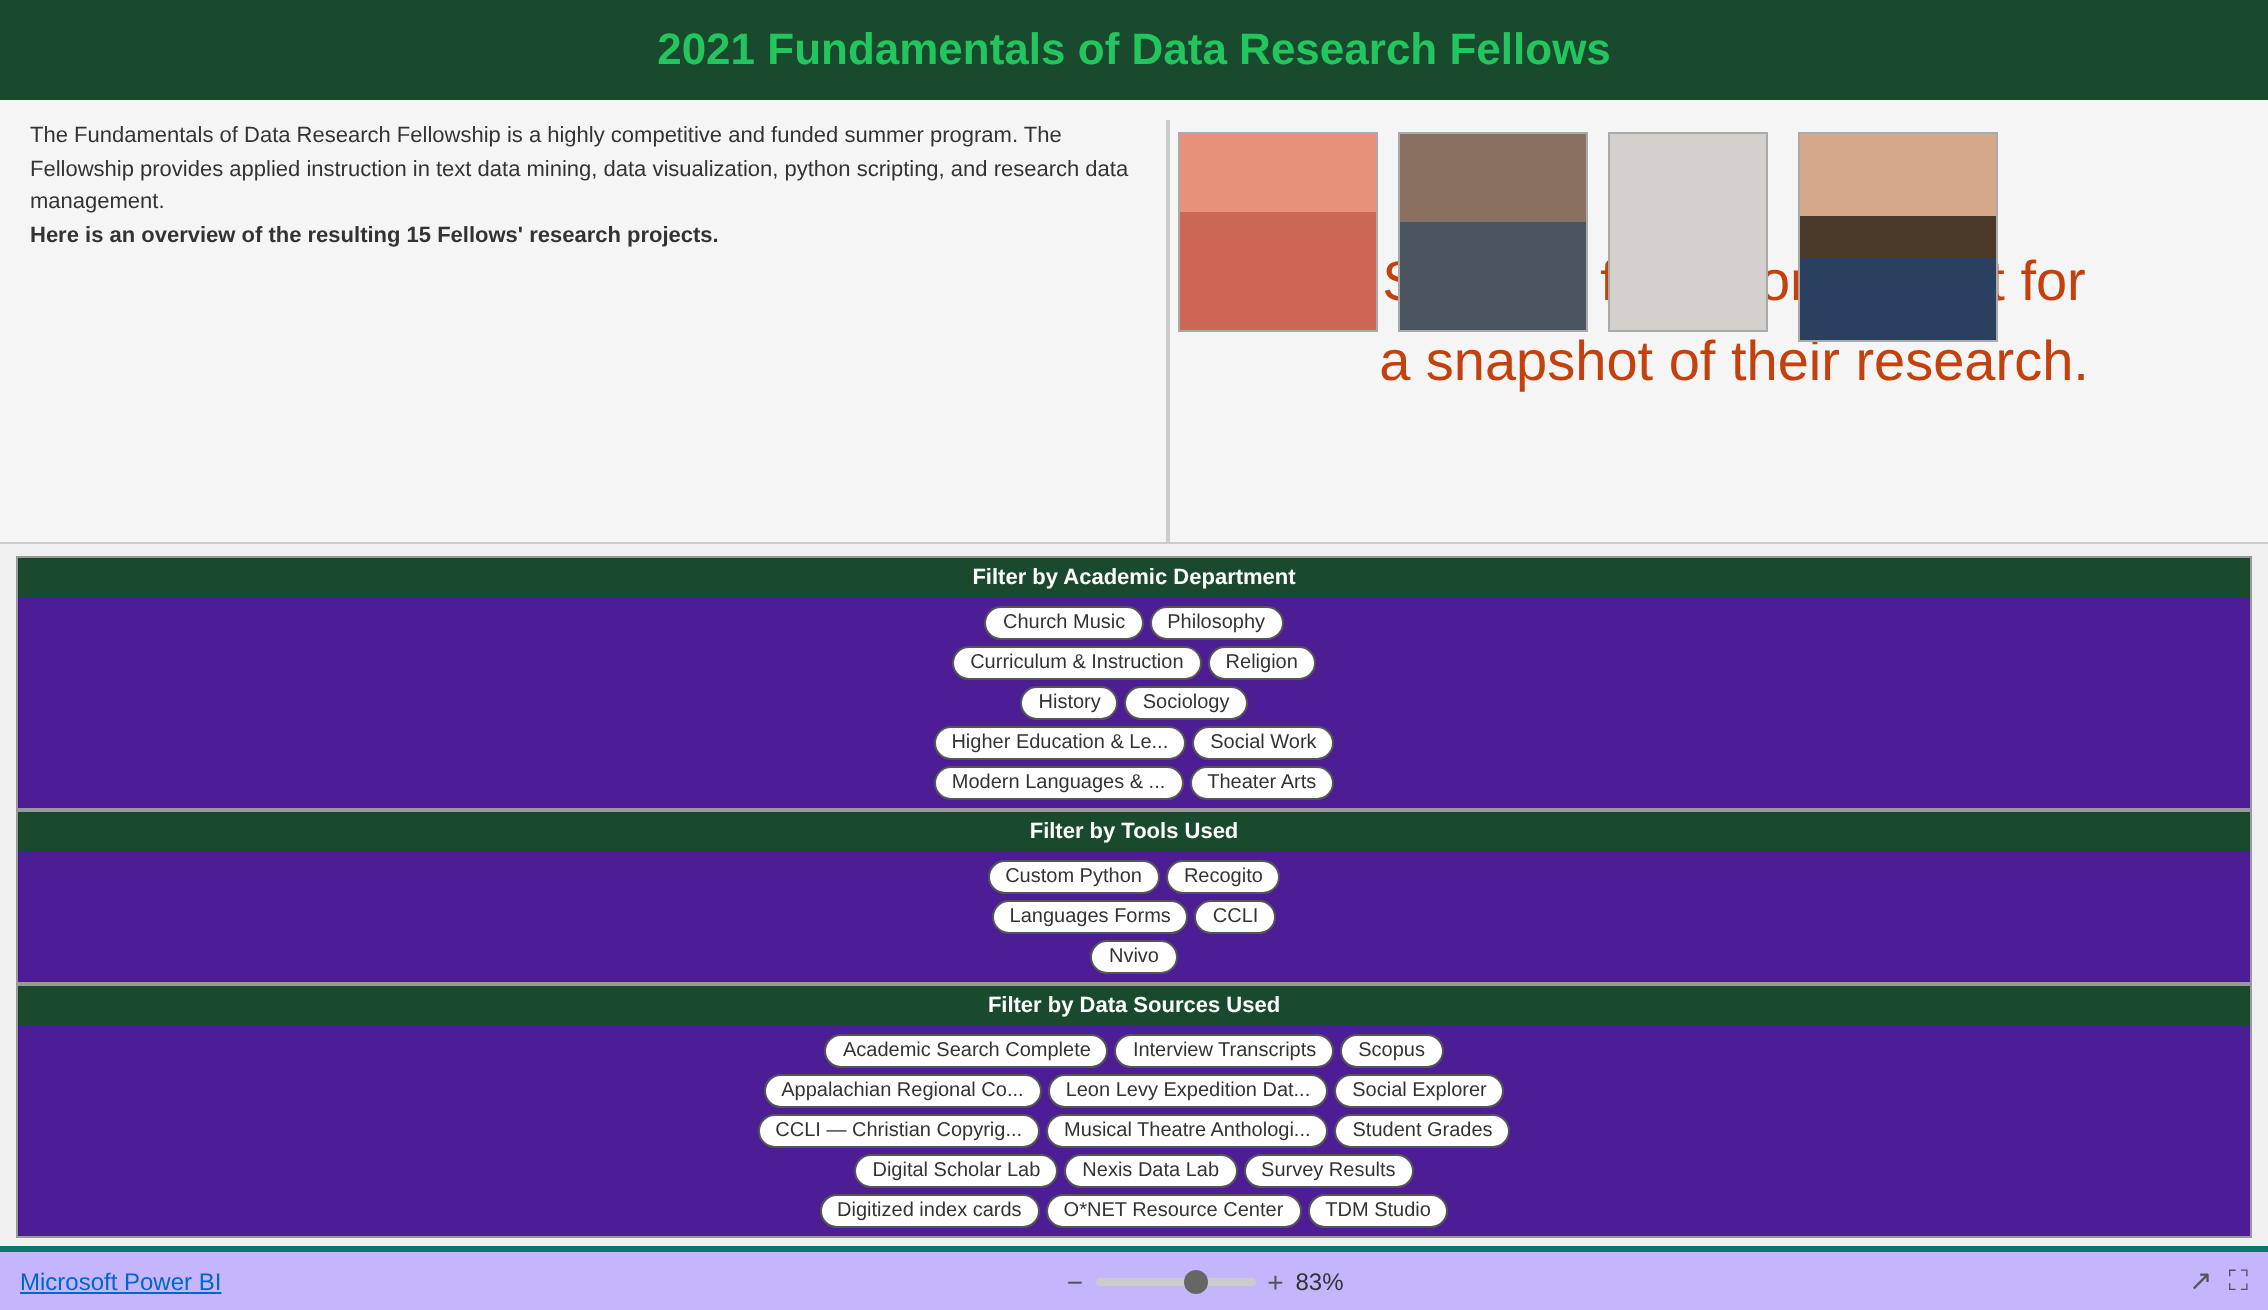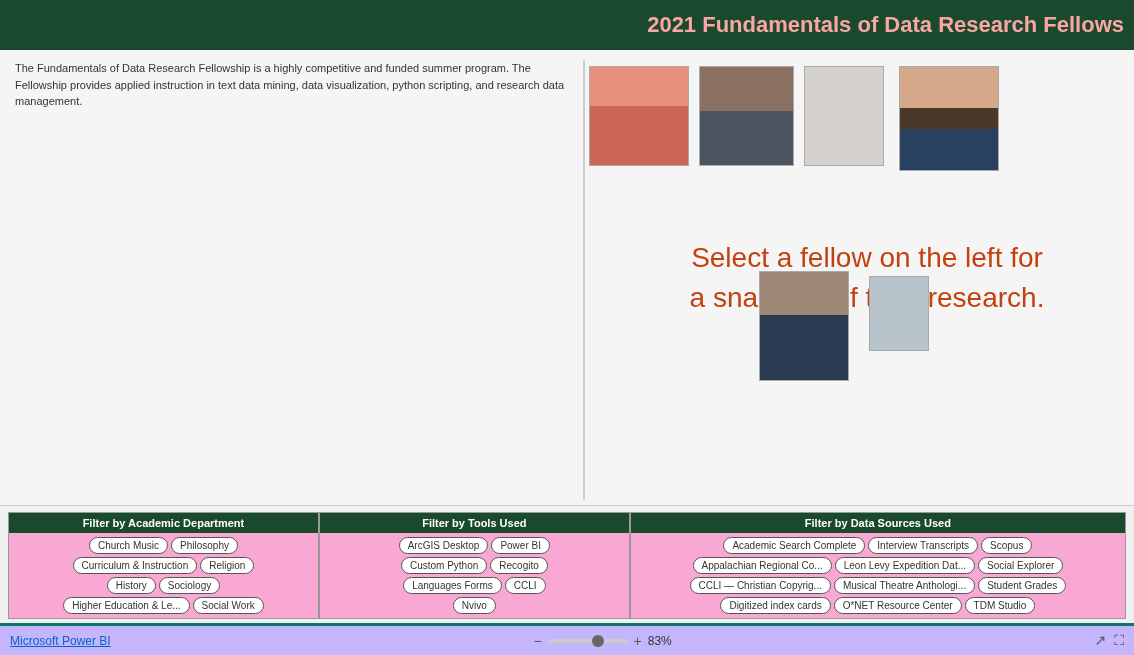--- a/index.html
+++ b/index.html
@@ -9,22 +9,22 @@
       width: 1134px;
       height: 655px;
       overflow: hidden;
       display: flex;
       flex-direction: column;
     }
 
     
     .header {
       background: #1a4a2e;
-      color: #fca5a5;
-      text-align: right;
+      color: #22c55e;
+      text-align: center;
       padding: 12px 10px;
       font-size: 22px;
       font-weight: bold;
     }
 
     
     .main-content {
       display: flex;
       flex: 1;
       background: #f5f5f5;
@@ -93,20 +93,21 @@
     
     .filter-section {
       background: #f0f0f0;
       border-top: 1px solid #ccc;
       padding: 6px 8px 4px 8px;
     }
 
     .filter-row {
       display: flex;
       gap: 0;
+      flex-direction: column;
     }
 
     .filter-panel {
       flex: 1;
       border: 1px solid #999;
     }
 
     .filter-panel-wide {
       flex: 1.6;
     }
@@ -114,21 +115,21 @@
     .filter-header {
       background: #1a4a2e;
       color: white;
       text-align: center;
       font-size: 11px;
       font-weight: bold;
       padding: 4px 6px;
     }
 
     .filter-body {
-      background: #f9a8d4;
+      background: #4c1d95;
       padding: 4px;
       display: flex;
       flex-direction: column;
       gap: 3px;
     }
 
     .filter-row-items {
       display: flex;
       gap: 3px;
       justify-content: center;
@@ -223,20 +224,21 @@
 
 <div class="header">
   <span>2021 Fundamentals of Data Research Fellows</span>
 </div>
 
 <div class="main-content">
 
   <div class="left-panel">
     <p class="intro-text">
       <span>The Fundamentals of Data Research Fellowship is a highly competitive and funded summer program. The Fellowship provides applied instruction in text data mining, data visualization, python scripting, and research data management.</span><br>
+      <span class="intro-bold">Here is an overview of the resulting 15 Fellows' research projects.</span>
     </p>
 
     <div class="photos-grid">
 
       <div class="photo-placeholder photo-1 silhouette-woman1"></div>
       <div class="photo-placeholder photo-2 silhouette-woman2"></div>
       <div class="photo-placeholder photo-3" style="background:#d4d0cc;"></div>
       <div class="photo-placeholder photo-4" style="background: linear-gradient(to bottom, #d4a888 0%, #d4a888 40%, #4a3828 40%, #4a3828 60%, #2a4060 60%);"></div>
       <div class="photo-placeholder photo-5 silhouette-man1"></div>
       <div class="photo-placeholder photo-6" style="background:#b8c4cc; width:60px; height:75px; top:215px; left:285px;"></div>
@@ -267,31 +269,31 @@
           <span class="filter-tag">Religion</span>
         </div>
         <div class="filter-row-items">
           <span class="filter-tag">History</span>
           <span class="filter-tag">Sociology</span>
         </div>
         <div class="filter-row-items">
           <span class="filter-tag">Higher Education &amp; Le...</span>
           <span class="filter-tag">Social Work</span>
         </div>
+        <div class="filter-row-items">
+          <span class="filter-tag">Modern Languages &amp; ...</span>
+          <span class="filter-tag">Theater Arts</span>
+        </div>
       </div>
     </div>
 
     <div class="filter-panel">
       <div class="filter-header">Filter by Tools Used</div>
       <div class="filter-body">
         <div class="filter-row-items">
-          <span class="filter-tag">ArcGIS Desktop</span>
-          <span class="filter-tag">Power BI</span>
-        </div>
-        <div class="filter-row-items">
           <span class="filter-tag">Custom Python</span>
           <span class="filter-tag">Recogito</span>
         </div>
         <div class="filter-row-items">
           <span class="filter-tag">Languages Forms</span>
           <span class="filter-tag">CCLI</span>
         </div>
         <div class="filter-row-items">
           <span class="filter-tag">Nvivo</span>
         </div>
@@ -308,20 +310,25 @@
         </div>
         <div class="filter-row-items">
           <span class="filter-tag">Appalachian Regional Co...</span>
           <span class="filter-tag">Leon Levy Expedition Dat...</span>
           <span class="filter-tag">Social Explorer</span>
         </div>
         <div class="filter-row-items">
           <span class="filter-tag">CCLI — Christian Copyrig...</span>
           <span class="filter-tag">Musical Theatre Anthologi...</span>
           <span class="filter-tag">Student Grades</span>
+        </div>
+        <div class="filter-row-items">
+          <span class="filter-tag">Digital Scholar Lab</span>
+          <span class="filter-tag">Nexis Data Lab</span>
+          <span class="filter-tag">Survey Results</span>
         </div>
         <div class="filter-row-items">
           <span class="filter-tag">Digitized index cards</span>
           <span class="filter-tag">O*NET Resource Center</span>
           <span class="filter-tag">TDM Studio</span>
         </div>
       </div>
     </div>
 
   </div>

